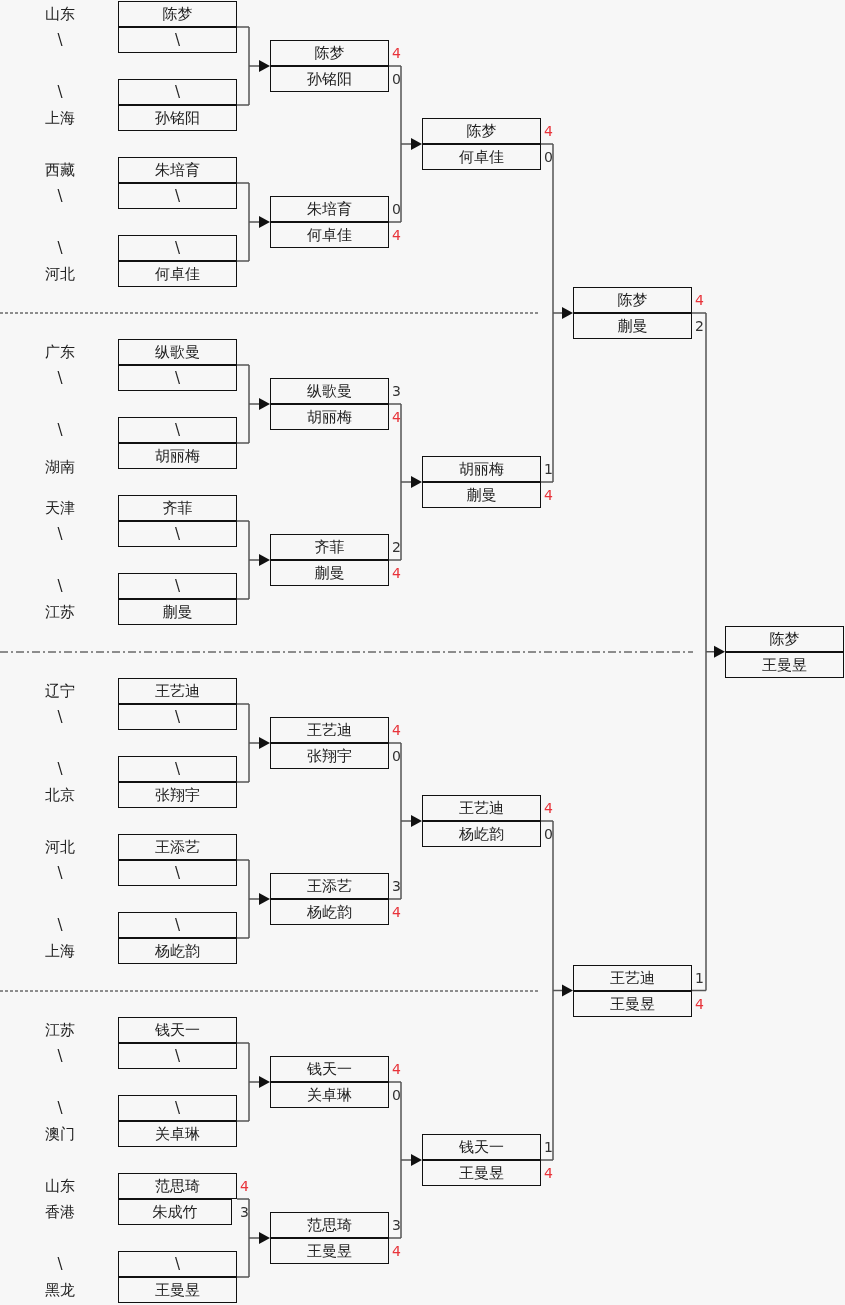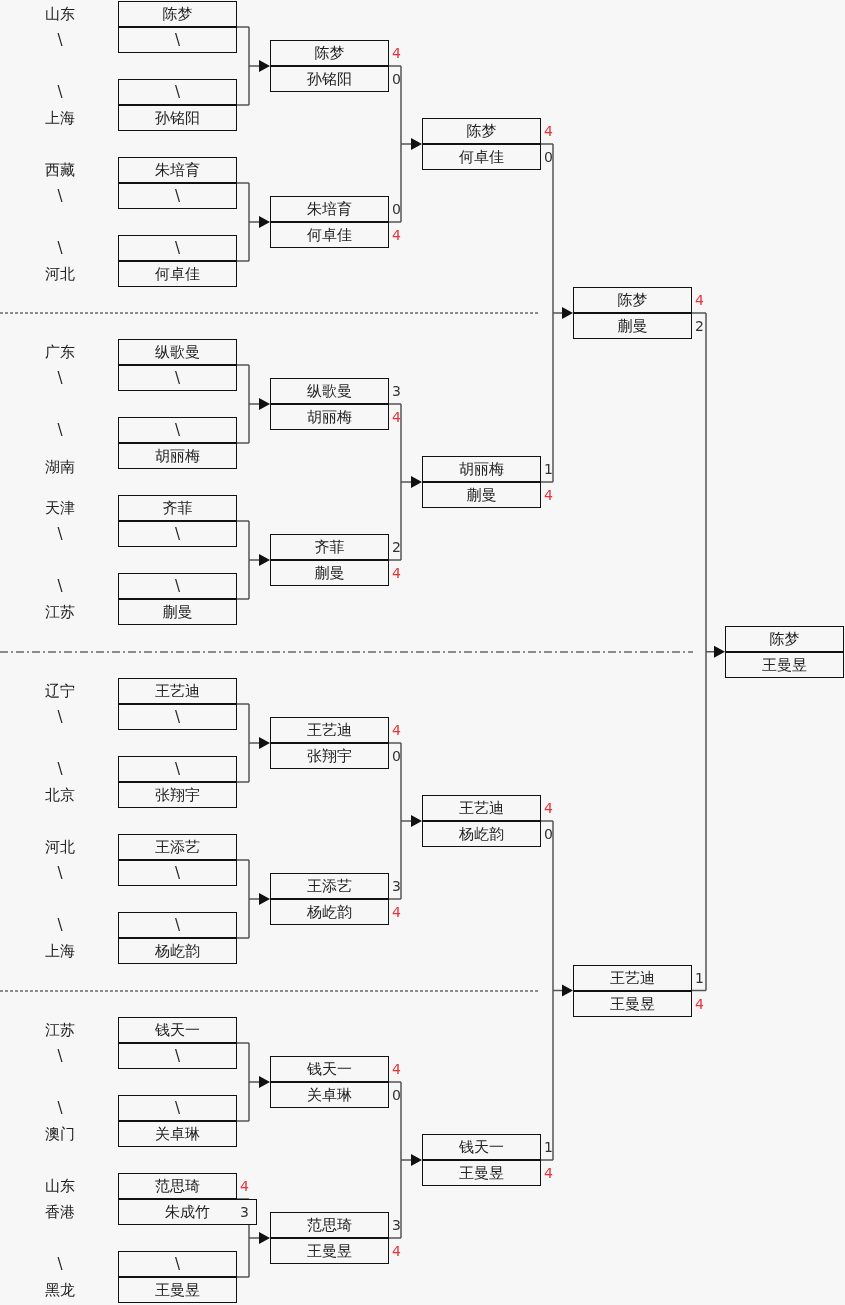--- a/index.html
+++ b/index.html
@@ -149,21 +149,21 @@
     <div class="cell" style="left: 118px; top: 1017px; width: 119px;">钱天一</div>
     <div class="lbl" style="top: 1043px;">\</div>
     <div class="cell" style="left: 118px; top: 1043px; width: 119px;">\</div>
     <div class="lbl" style="top: 1095px;">\</div>
     <div class="cell" style="left: 118px; top: 1095px; width: 119px;">\</div>
     <div class="lbl" style="top: 1121px;">澳门</div>
     <div class="cell" style="left: 118px; top: 1121px; width: 119px;">关卓琳</div>
     <div class="lbl" style="top: 1173px;">山东</div>
     <div class="cell" style="left: 118px; top: 1173px; width: 119px;">范思琦</div>
     <div class="lbl" style="top: 1199px;">香港</div>
-    <div class="cell" style="left: 118px; top: 1199px; width: 139px;">朱成竹</div>
+    <div class="cell" style="left: 118px; top: 1199px; width: 114px;">朱成竹</div>
     <div class="score win" style="left: 240px; top: 1173px;">4</div>
     <div class="score lose" style="left: 240px; top: 1199px;">3</div>
     <div class="lbl" style="top: 1251px;">\</div>
     <div class="cell" style="left: 118px; top: 1251px; width: 119px;">\</div>
     <div class="lbl" style="top: 1277px;">黑龙江</div>
     <div class="cell" style="left: 118px; top: 1277px; width: 119px;">王曼昱</div>
     <div class="cell" style="left: 270px; top: 40px; width: 119px;">陈梦</div>
     <div class="score win" style="left: 392px; top: 40px;">4</div>
     <div class="cell" style="left: 270px; top: 66px; width: 119px;">孙铭阳</div>
     <div class="score lose" style="left: 392px; top: 66px;">0</div>

